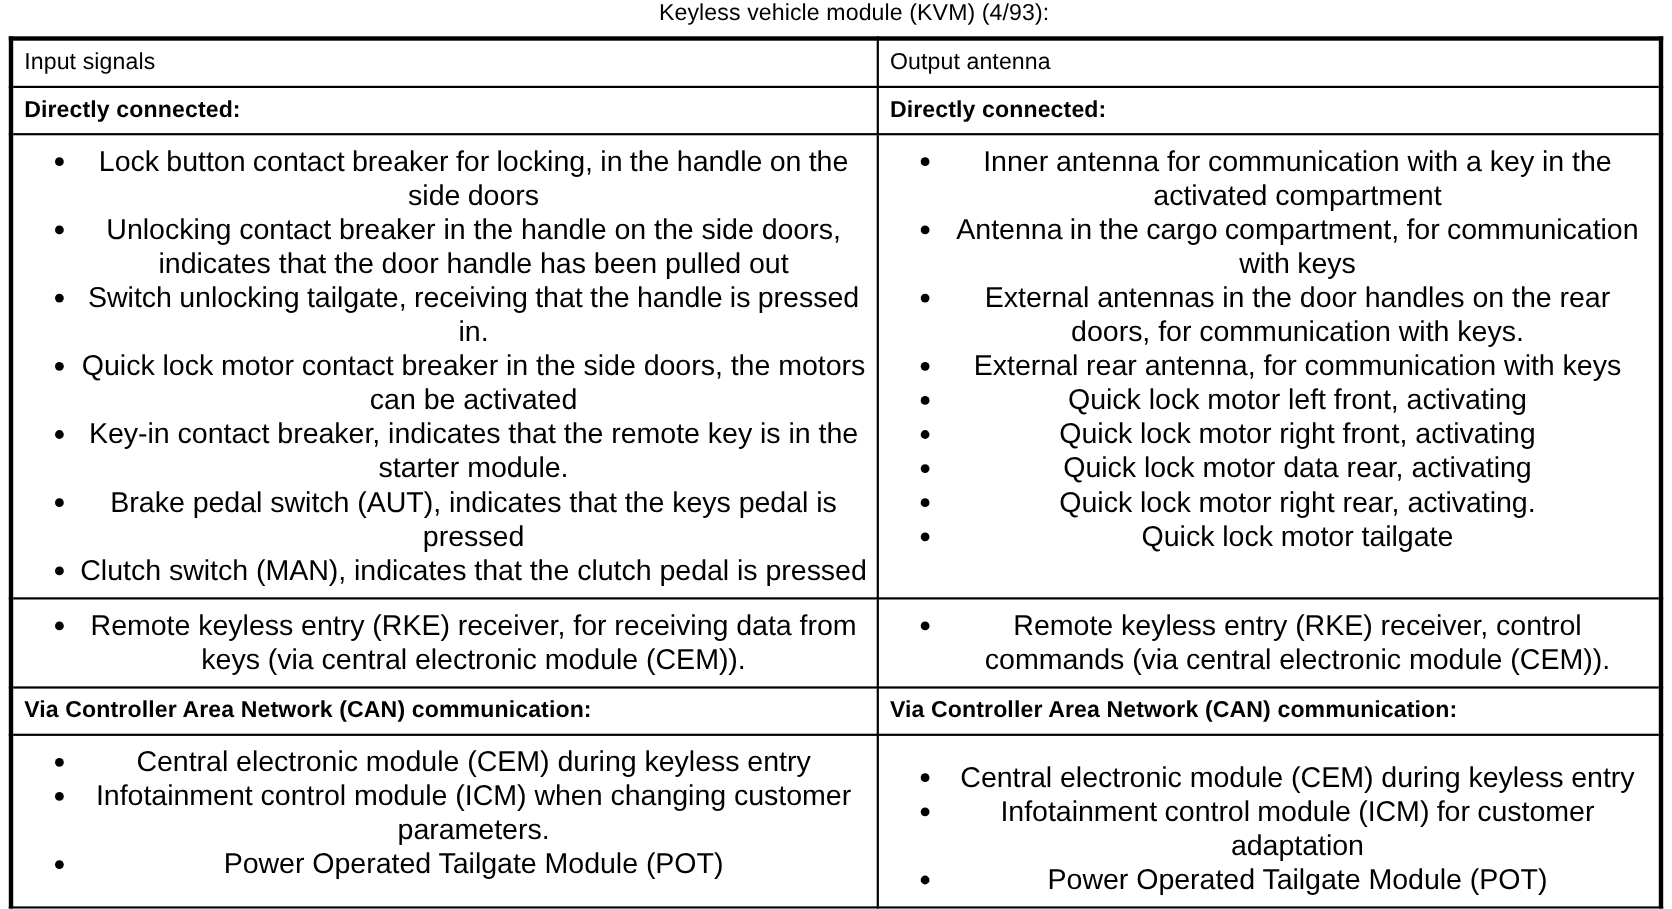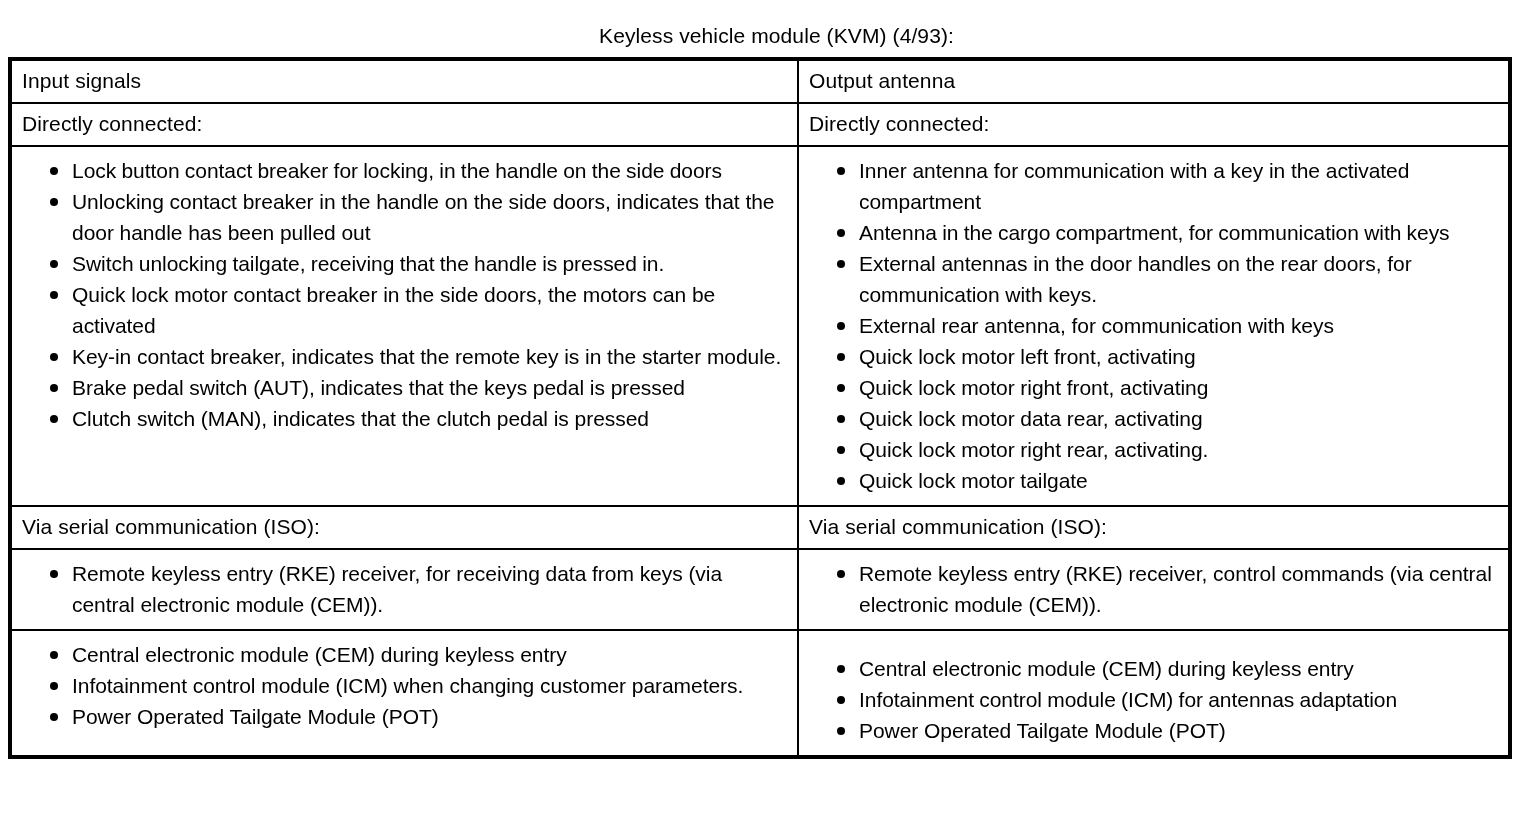--- a/index.html
+++ b/index.html
@@ -19,21 +19,21 @@
     position: relative;
     width: 1520px;
     height: 826px;
     box-sizing: border-box;
   }
 
   .doc-title {
     text-align: center;
     font-size: 21px;
     line-height: 24px;
-    padding-top: 24px;
+    padding-top: 0;
     padding-bottom: 9px;
     font-weight: normal;
     letter-spacing: 0.1px;
     margin-left: 33px;
   }
 
   .signal-table {
     width: 1504px;
     margin: 0 auto;
     border-collapse: collapse;
@@ -53,44 +53,45 @@
   .col-head {
     font-size: 21px;
     font-weight: normal;
     line-height: 24px;
     padding: 8px 0 9px 10px;
     letter-spacing: 0.1px;
   }
 
   .sec-head {
     font-size: 21px;
-    font-weight: normal;
+    font-weight: bold;
     line-height: 24px;
     padding: 8px 0 9px 10px;
     letter-spacing: 0.1px;
   }
 
   .list-cell {
     padding: 8px 8px 9px 8px;
   }
   .list-cell.pad-top-extra {
     padding-top: 22px;
   }
 
   ul.bullets {
     margin: 0;
     padding: 0;
     list-style: none;
   }
   ul.bullets > li {
     position: relative;
-    font-size: 21px;
+    font-size: 26px;
     line-height: 31px;
     padding-left: 52px;
     letter-spacing: -0.05px;
+    text-align: center;
   }
   ul.bullets > li::before {
     content: "";
     position: absolute;
     left: 30px;
     top: 12px;
     width: 8px;
     height: 8px;
     background: #000;
     border-radius: 50%;
@@ -155,62 +156,62 @@
               <li>Quick lock motor left front, activating</li>
               <li>Quick lock motor right front, activating</li>
               <li>Quick lock motor data rear, activating</li>
               <li>Quick lock motor right rear, activating.</li>
               <li>Quick lock motor tailgate</li>
             </ul>
           </div>
         </td>
       </tr>
 
-      <tr>
-        <td>
-          <div class="sec-head">Via serial communication (ISO):</div>
-        </td>
-        <td>
-          <div class="sec-head">Via serial communication (ISO):</div>
-        </td>
-      </tr>
 
       <tr>
         <td>
           <div class="list-cell">
             <ul class="bullets">
               <li>Remote keyless entry (RKE) receiver, for receiving data from keys (via central electronic module (CEM)).</li>
             </ul>
           </div>
         </td>
         <td>
           <div class="list-cell">
             <ul class="bullets">
               <li>Remote keyless entry (RKE) receiver, control commands (via central electronic module (CEM)).</li>
             </ul>
           </div>
         </td>
       </tr>
 
+      <tr>
+        <td>
+          <div class="sec-head">Via Controller Area Network (CAN) communication:</div>
+        </td>
+        <td>
+          <div class="sec-head">Via Controller Area Network (CAN) communication:</div>
+        </td>
+      </tr>
 
       <tr>
         <td>
           <div class="list-cell">
             <ul class="bullets">
               <li>Central electronic module (CEM) during keyless entry</li>
               <li>Infotainment control module (ICM) when changing customer parameters.</li>
               <li>Power Operated Tailgate Module (POT)</li>
             </ul>
           </div>
         </td>
         <td>
           <div class="list-cell pad-top-extra">
             <ul class="bullets">
               <li>Central electronic module (CEM) during keyless entry</li>
-              <li class="tight">Infotainment control module (ICM) for antennas adaptation</li>
+              <li class="tight">Infotainment control module (ICM) for customer adaptation</li>
               <li>Power Operated Tailgate Module (POT)</li>
             </ul>
           </div>
         </td>
       </tr>
 
     </tbody>
   </table>
 
 </div>

